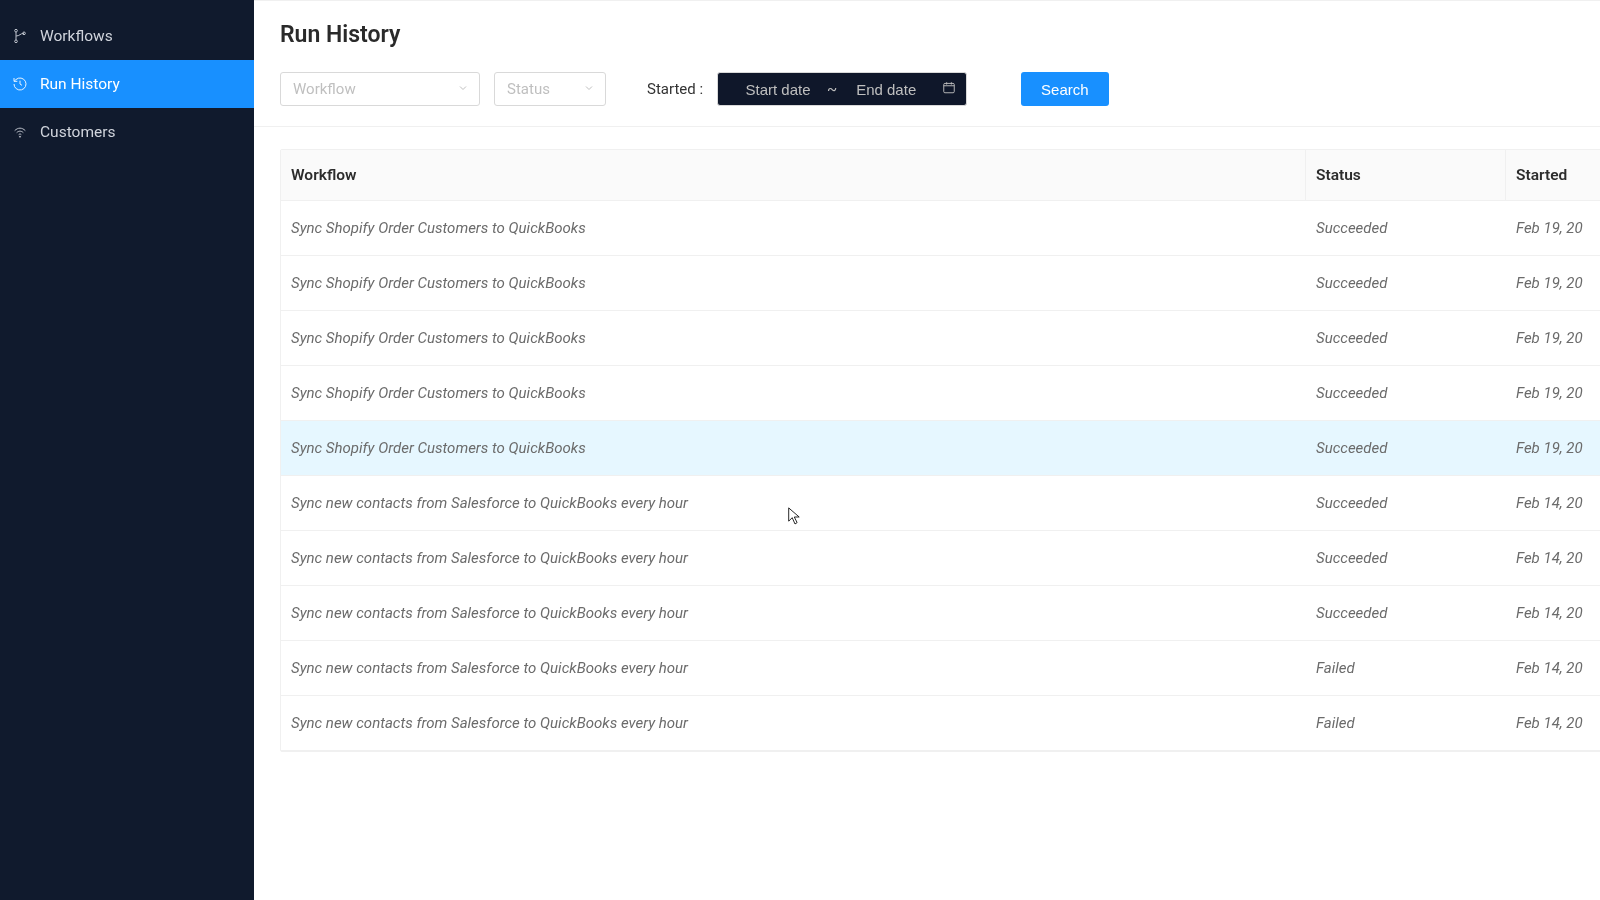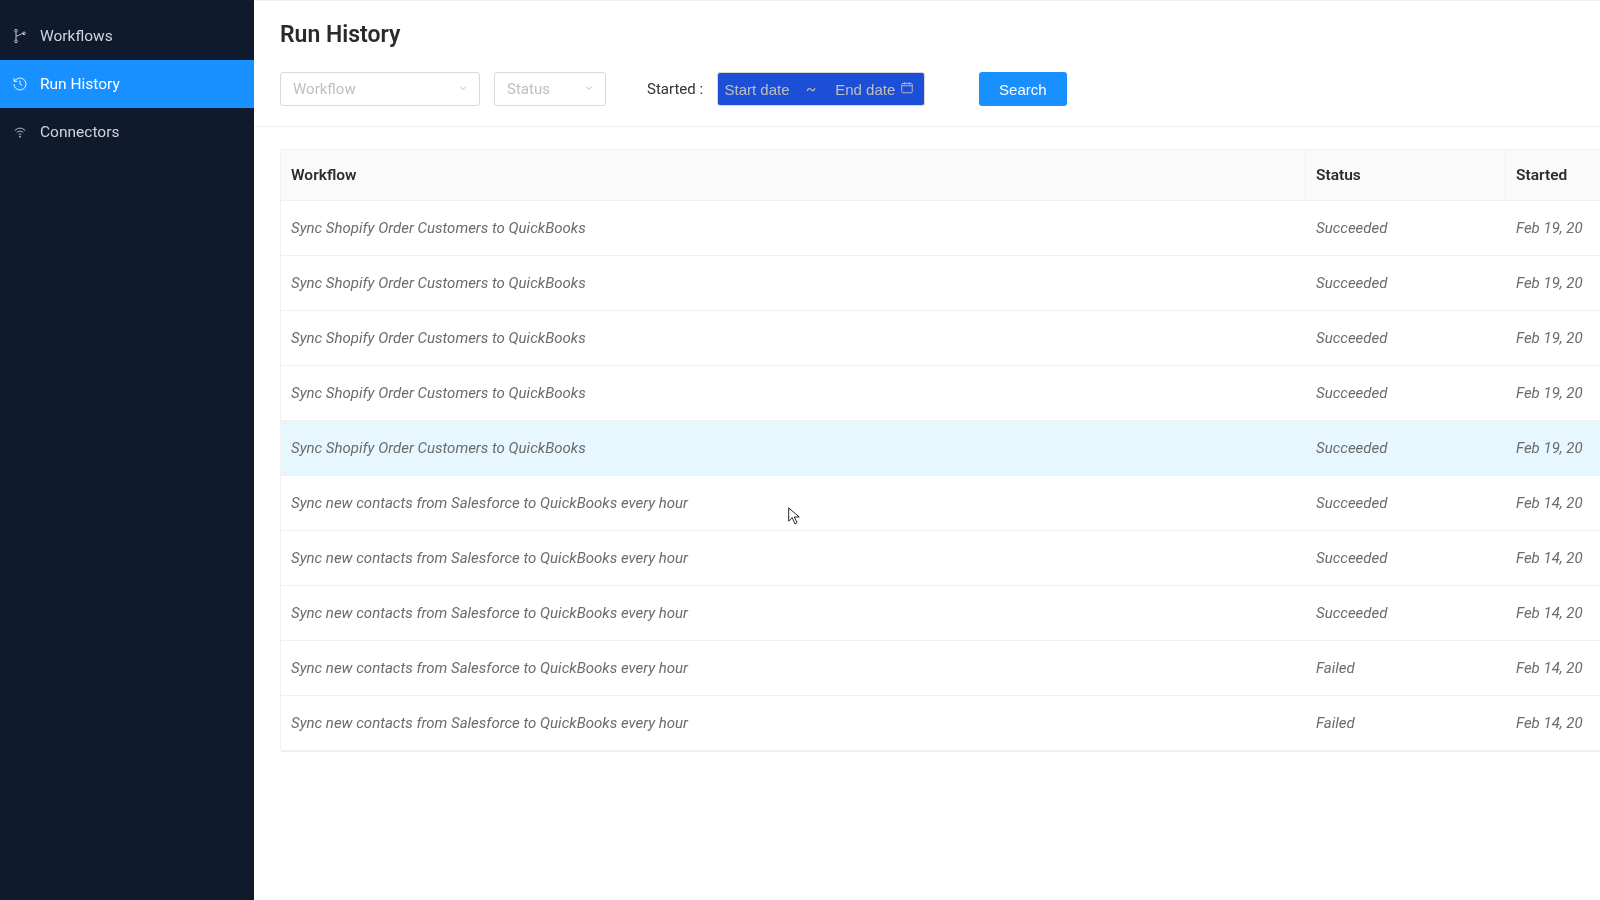--- a/index.html
+++ b/index.html
@@ -119,23 +119,23 @@
     margin-left: 27px;
   }
   .date-range {
     position: relative;
     border: 1px solid #d9d9d9;
     border-radius: 3px;
     height: 34px;
     display: flex;
     align-items: center;
     padding: 0 32px 0 12px;
-    background: #1d4ed8;
+    background: #0f172a;
     gap: 10px;
-    width: 208px;
+    width: 250px;
     justify-content: center;
   }
   .date-input {
     border: none;
     outline: none;
     font-size: 15px;
     color: #bfbfbf;
     width: 78px;
     text-align: center;
     background: transparent;
@@ -241,21 +241,21 @@
       </div>
       <div class="nav-item">
         <span class="nav-icon">
           <svg viewBox="0 0 24 24">
               <path d="M4 10c5-5 11-5 16 0"></path>
               <path d="M7 13c3-3 7-3 10 0"></path>
               <path d="M10 16c1.3-1.3 2.7-1.3 4 0"></path>
               <circle cx="12" cy="19" r="0.8" fill="currentColor"></circle>
             </svg>
         </span>
-        <span>Connectors</span>
+        <span>Customers</span>
       </div>
     </nav>
   </aside>
 
   <main class="main">
     <h1 class="page-title">Run History</h1>
 
     <div class="filters">
       <div class="select workflow">
         <span>Workflow</span>

